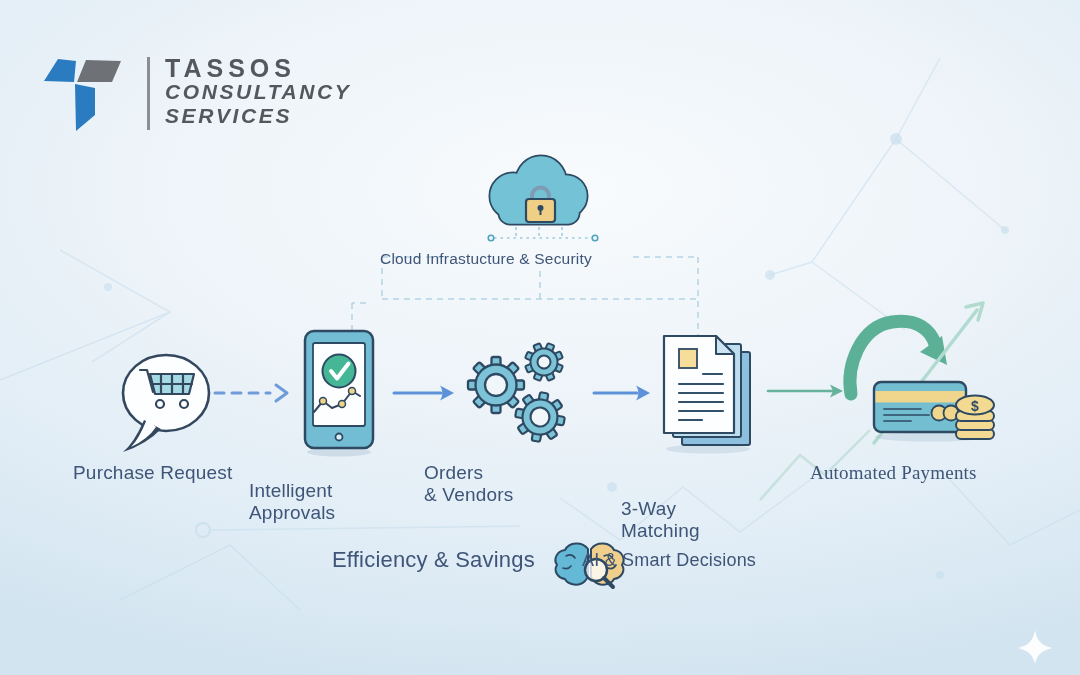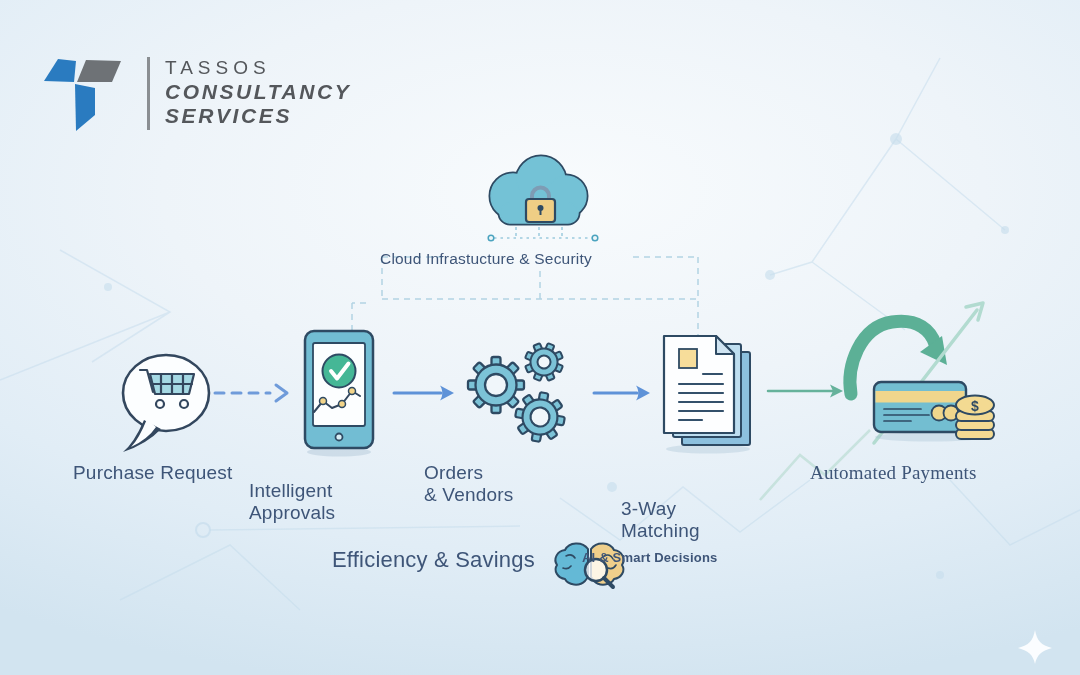--- a/index.html
+++ b/index.html
@@ -6,30 +6,30 @@
   .canvas{
     position:relative;width:1080px;height:675px;overflow:hidden;
     font-family:"Liberation Sans",sans-serif;
     background:
       radial-gradient(95% 75% at 53% 28%, #f8fbfd 0%, #eef4f9 40%, #e1edf6 72%, #d2e4f0 100%);
   }
   .abs{position:absolute;}
   svg{display:block;}
   .logo-divider{position:absolute;left:147px;top:57px;width:2.5px;height:73px;background:#8a8e92;}
   .logo-text{position:absolute;left:165px;top:56px;color:#54575b;}
-  .logo-name{font-size:19px;font-weight:400;letter-spacing:5px;line-height:24px;}
+  .logo-name{font-size:25px;font-weight:700;letter-spacing:5px;line-height:24px;}
   .logo-sub{font-size:21px;font-weight:600;letter-spacing:2.6px;line-height:23.5px;font-style:italic;}
   .lbl{
     position:absolute;transform:translateX(-50%);text-align:left;
     color:#3e5578;white-space:pre-line;
   }
   .step-lbl{font-size:19px;line-height:22px;letter-spacing:.2px;}
   .cloud-lbl{font-size:15.5px;letter-spacing:.2px;}
   .eff-lbl{font-size:22px;letter-spacing:.2px;}
-  .ai-lbl{font-size:13px;letter-spacing:.2px;font-weight:bold;}
+  .ai-lbl{font-size:18px;letter-spacing:.2px;}
 </style>
 </head>
 <body>
 
 <div class="canvas">
 
   <svg class="abs" width="1080" height="675" viewBox="0 0 1080 675" style="left:0;top:0">
 
     <g stroke="#c6ddec" stroke-width="1.5" fill="none" opacity="0.55">
       <path d="M896,139 L812,262 L770,275 M896,139 L1005,230 M896,139 L940,58 M812,262 L905,330"></path>

